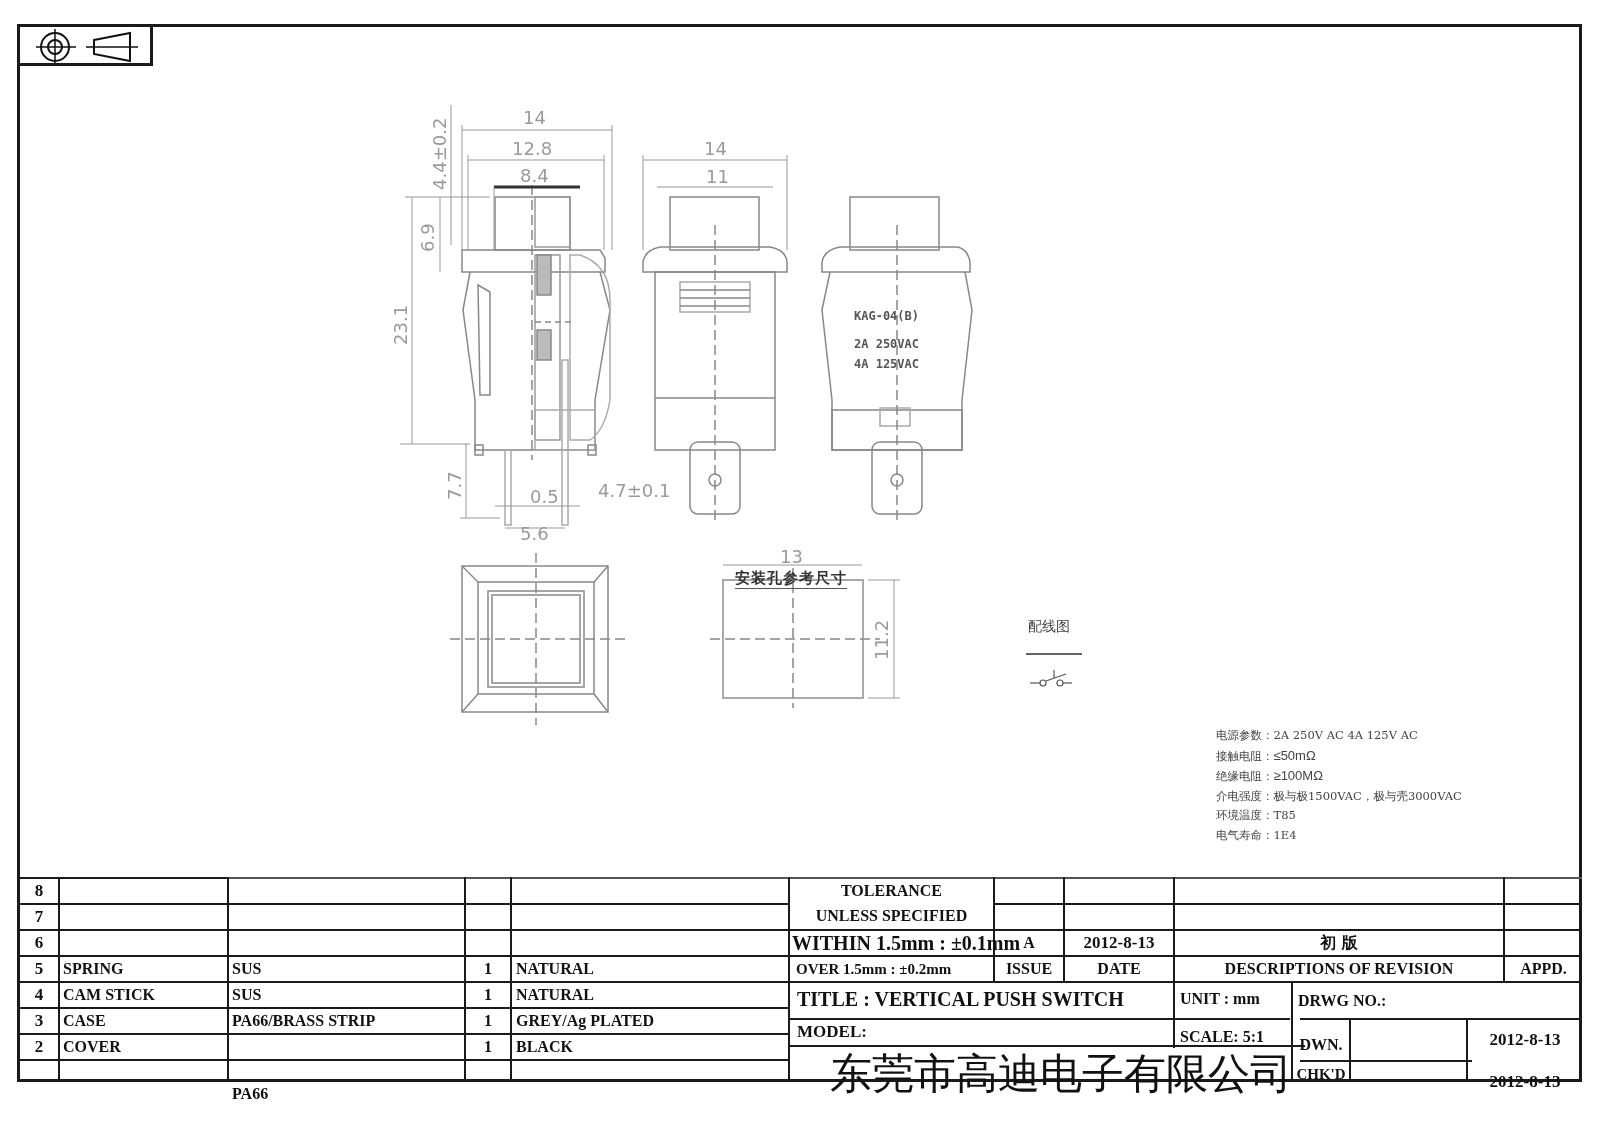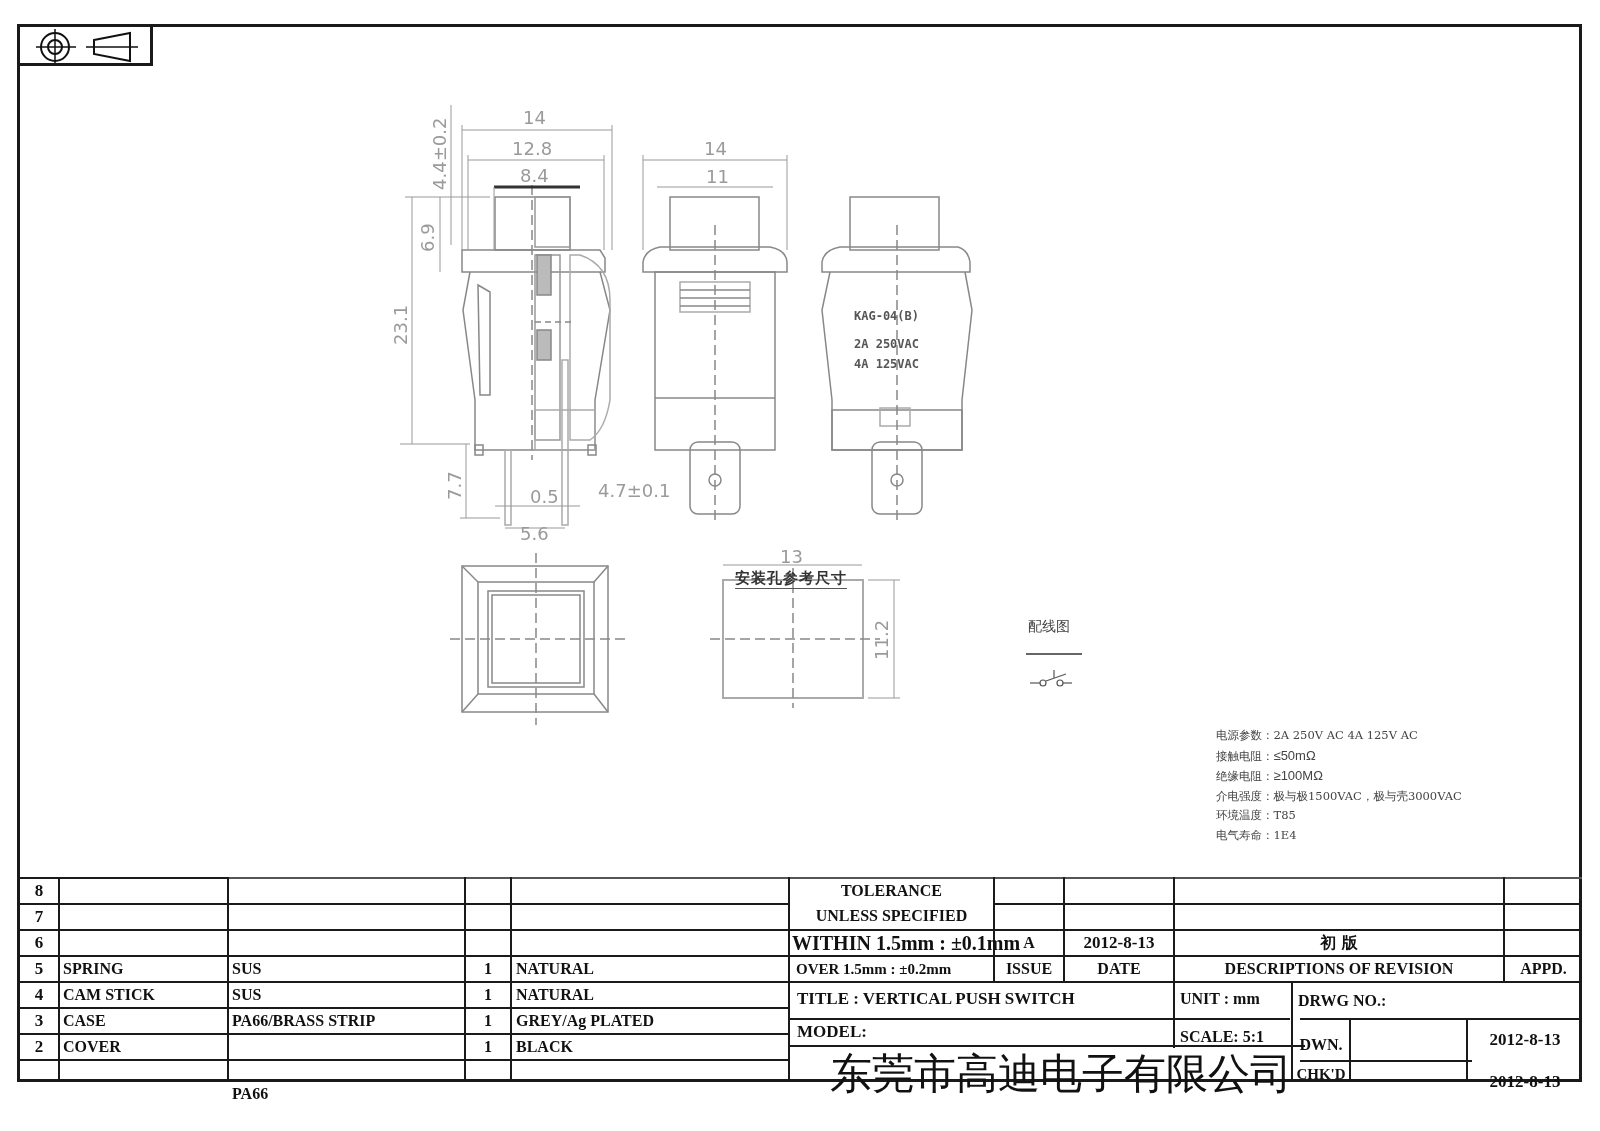--- a/index.html
+++ b/index.html
@@ -254,21 +254,21 @@
 <div class="cell" style="left:796px; top:957px; width:203px; height:24px; font-size:15px;">OVER 1.5mm : ±0.2mm</div>
 
 <div class="cell" style="left:995px; top:931px; width:68px; height:24px; justify-content:center;">A</div>
 <div class="cell" style="left:1065px; top:931px; width:108px; height:24px; justify-content:center; font-size:17px;">2012-8-13</div>
 <div class="cell" style="left:1175px; top:931px; width:328px; height:24px; justify-content:center; font-family:'DejaVu Serif', serif;">初  版</div>
 <div class="cell" style="left:995px; top:957px; width:68px; height:24px; justify-content:center;">ISSUE</div>
 <div class="cell" style="left:1065px; top:957px; width:108px; height:24px; justify-content:center;">DATE</div>
 <div class="cell" style="left:1175px; top:957px; width:328px; height:24px; justify-content:center;">DESCRIPTIONS  OF  REVISION</div>
 <div class="cell" style="left:1505px; top:957px; width:77px; height:24px; justify-content:center;">APPD.</div>
 
-<div class="cell" style="left:797px; top:983px; height:32px; font-size:17px;">TITLE :   VERTICAL  PUSH  SWITCH</div>
+<div class="cell" style="left:797px; top:983px; height:32px; font-size:20px;">TITLE :   VERTICAL  PUSH  SWITCH</div>
 <div class="cell" style="left:797px; top:1018px; height:27px; font-size:17px;">MODEL:</div>
 <div class="cell" style="left:1180px; top:983px; height:32px;">UNIT :   mm</div>
 <div class="cell" style="left:1180px; top:1018px; height:37px;">SCALE:   5:1</div>
 <div class="cell" style="left:1298px; top:983px; height:35px;">DRWG  NO.:</div>
 <div class="cell" style="left:1293px; top:1020px; width:56px; height:40px; justify-content:center; padding-top:10px;">DWN.</div>
 <div class="cell" style="left:1468px; top:1020px; width:114px; height:40px; justify-content:center; font-size:17px;">2012-8-13</div>
 <div class="cell" style="left:1293px; top:1060px; width:56px; height:28px; justify-content:center; font-size:15px;">CHK'D</div>
 <div class="cell" style="left:1468px; top:1062px; width:114px; height:40px; justify-content:center; font-size:17px;">2012-8-13</div>
 <div class="company">东莞市高迪电子有限公司</div>
 

